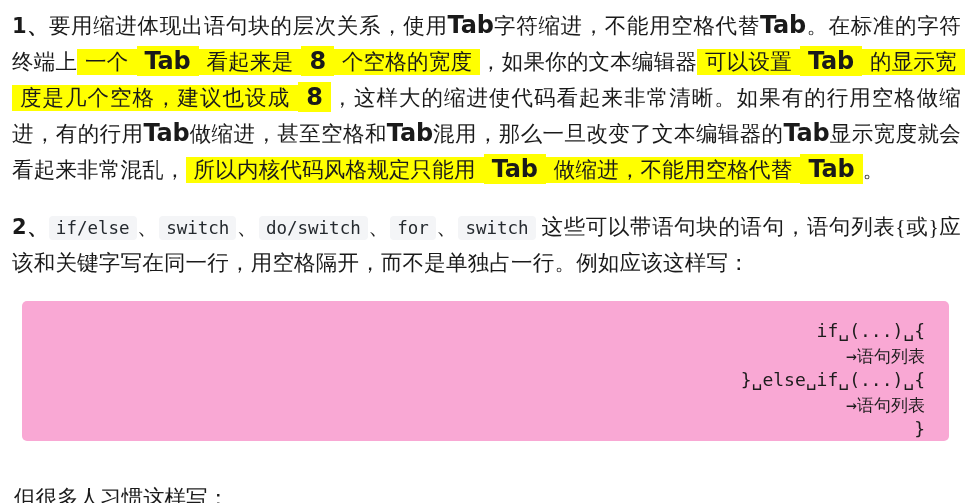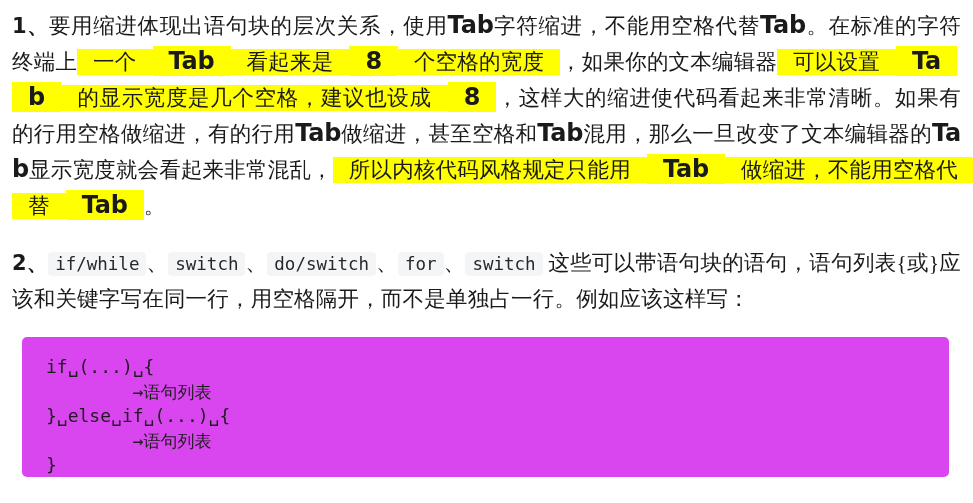--- a/index.html
+++ b/index.html
@@ -28,21 +28,21 @@
     text-justify: inter-ideograph;
     letter-spacing: 0.2px;
     word-break: break-all;
     margin: 0;
   }
   .para-1 { margin-bottom: 22px; }
   .para-2 { margin-bottom: 20px; }
 
   .hl {
     background: #ffff00;
-    padding: 1px 16px;
+    padding: 1px 8px;
     box-decoration-break: clone;
     -webkit-box-decoration-break: clone;
   }
   .latin {
     font-family: "DejaVu Sans", "Liberation Sans", sans-serif;
     font-size: 24px;
     font-weight: 700;
     letter-spacing: -0.2px;
   }
   .num-lead {
@@ -55,26 +55,27 @@
     font-family: "DejaVu Sans Mono", "Liberation Mono", monospace;
     font-size: 17.5px;
     background: #f4f5f7;
     border-radius: 4px;
     padding: 2px 7px;
     color: #24292e;
     letter-spacing: 0;
   }
 
   .codeblock {
-    background: #d946ef;
+    background: #f9a8d4;
     border-radius: 5px;
     margin: 0 12px 0 10px;
     padding: 18px 24px 20px 24px;
     box-sizing: border-box;
     height: 140px;
+    text-align: right;
   }
   .codeblock pre {
     margin: 0;
     font-family: "DejaVu Sans Mono", "Liberation Mono", monospace;
     font-size: 18px;
     line-height: 24.5px;
     color: #1c1c1c;
     white-space: pre;
   }
   .code-line { display: block; height: 24.5px; }
@@ -91,21 +92,21 @@
     padding-left: 2px;
   }
 </style>
 </head>
 <body>
 
 <div class="page">
 
   <p class="para para-1" id="p1"><span class="num-lead">1、</span><span class="">要用缩进体现出语句块的层次关系，使用</span><span class="latin">Tab</span><span class="">字符缩进，不能用空格代替</span><span class="latin">Tab</span><span class="">。在标准的字符终端上</span><span class="hl">一个</span><span class="hl latin">Tab</span><span class="hl">看起来是</span><span class="hl latin">8</span><span class="hl">个空格的宽度</span><span class="">，如果你的文本编辑器</span><span class="hl">可以设置</span><span class="hl latin">Tab</span><span class="hl">的显示宽度是几个空格，建议也设成</span><span class="hl latin">8</span><span class="">，这样大的缩进使代码看起来非常清晰。如果有的行用空格做缩进，有的行用</span><span class="latin">Tab</span><span class="">做缩进，甚至空格和</span><span class="latin">Tab</span><span class="">混用，那么一旦改变了文本编辑器的</span><span class="latin">Tab</span><span class="">显示宽度就会看起来非常混乱，</span><span class="hl">所以内核代码风格规定只能用</span><span class="hl latin">Tab</span><span class="hl">做缩进，不能用空格代替</span><span class="hl latin">Tab</span><span class="">。</span></p>
 
-  <p class="para para-2" id="p2"><span class="num-lead">2、</span><code class="inline">if/while</code><span>、</span><code class="inline">switch</code><span>、</span><code class="inline">do/switch</code><span>、</span><code class="inline">for</code><span>、</span><code class="inline">switch</code><span> 这些可以带语句块的语句，语句列表{或}</span><span>应该和关键字写在同一行，用空格隔开，而不是单独占一行。例如应该这样写：</span></p>
+  <p class="para para-2" id="p2"><span class="num-lead">2、</span><code class="inline">if/else</code><span>、</span><code class="inline">switch</code><span>、</span><code class="inline">do/switch</code><span>、</span><code class="inline">for</code><span>、</span><code class="inline">switch</code><span> 这些可以带语句块的语句，语句列表{或}</span><span>应该和关键字写在同一行，用空格隔开，而不是单独占一行。例如应该这样写：</span></p>
 
   <div class="codeblock">
     <pre id="codepre"><span class="code-line"><span>if</span><span class="ws">␣</span><span>(...)</span><span class="ws">␣</span><span>{</span></span><span class="code-line"><span>        </span><span class="ws">→</span><span class="cn-inline">语句列表</span></span><span class="code-line"><span>}</span><span class="ws">␣</span><span>else</span><span class="ws">␣</span><span>if</span><span class="ws">␣</span><span>(...)</span><span class="ws">␣</span><span>{</span></span><span class="code-line"><span>        </span><span class="ws">→</span><span class="cn-inline">语句列表</span></span><span class="code-line"><span>}</span></span></pre>
   </div>
 
   <div class="tail">但很多人习惯这样写：</div>
 
 </div>
 
 </body></html>

